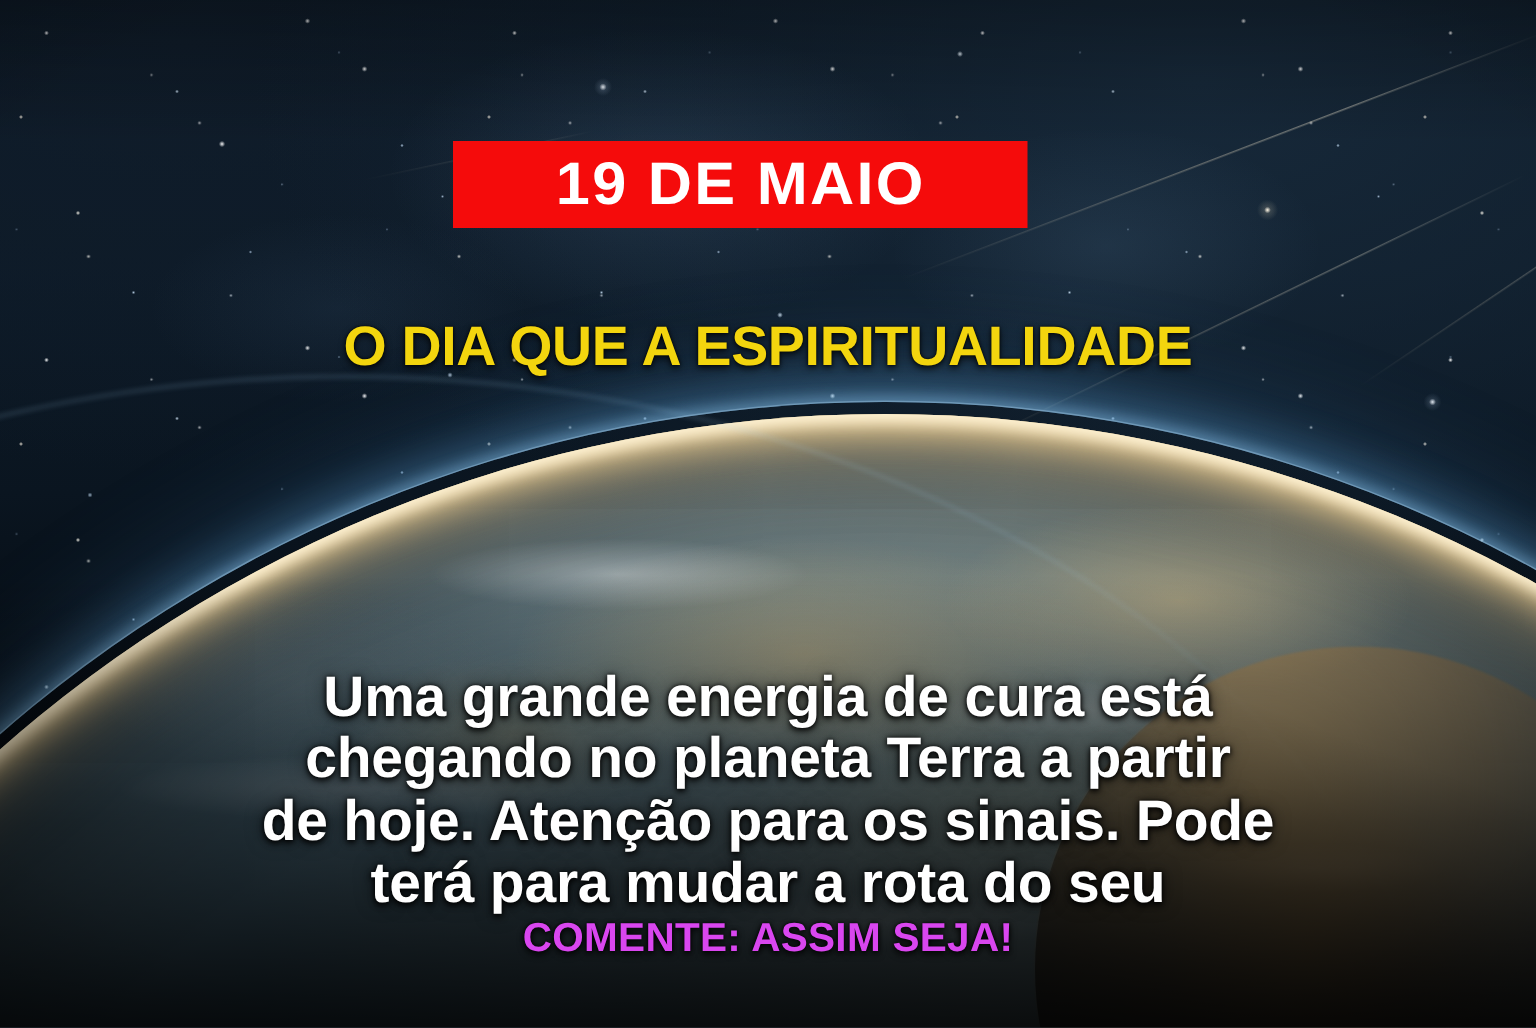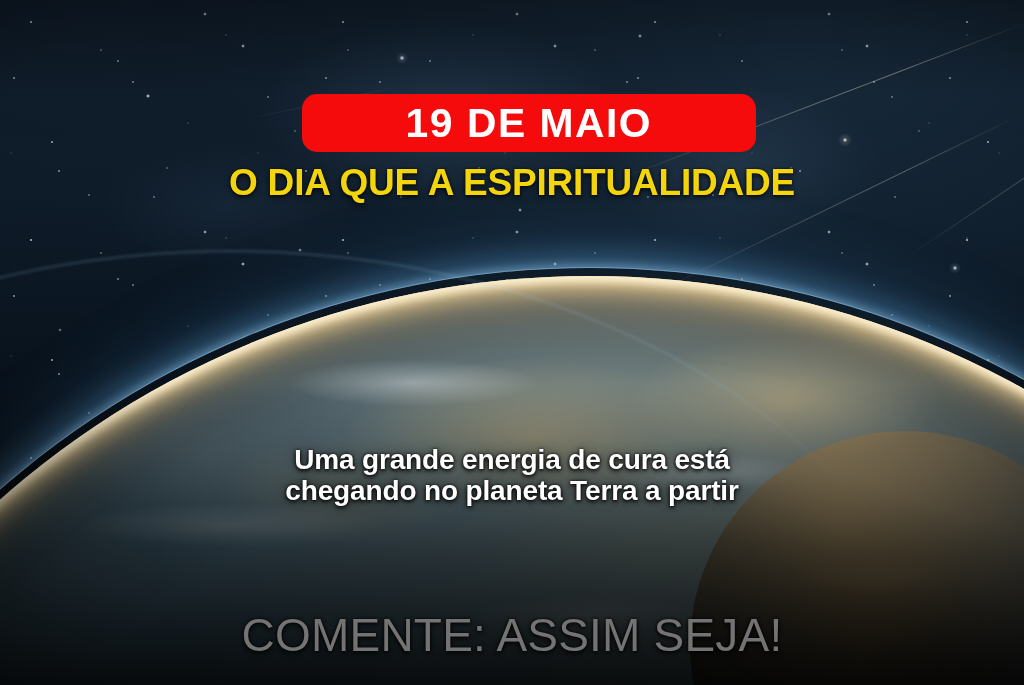--- a/index.html
+++ b/index.html
@@ -228,27 +228,26 @@
     pointer-events: none;
   }
 
   
   .content { position: absolute; inset: 0; }
 
   .date-banner {
     position: absolute;
     left: 302px;
     top: 94px;
-    width: 454px;
+    width: 383px;
     height: 58px;
     background: #F50B0B;
     display: flex;
     align-items: center;
     justify-content: center;
-    border-radius: 15px;
   }
   .date-banner .date-text {
     color: #ffffff;
     font-size: 40px;
     font-weight: bold;
     letter-spacing: 1.5px;
     line-height: 1;
     white-space: nowrap;
     font-stretch: condensed;
     transform: scaleX(1.02);
@@ -259,47 +258,47 @@
     left: 0; right: 0;
     top: 162px;
     text-align: center;
     color: #F3D50E;
     font-size: 37px;
     font-weight: bold;
     line-height: 1.14;
     letter-spacing: -0.2px;
     text-shadow: 0 2px 5px rgba(0,0,0,.75), 0 0 2px rgba(0,0,0,.9);
   }
-  .headline .hl-line { display: block; white-space: nowrap; }
+  .headline .hl-line { display: block; white-space: nowrap; margin-top: 48px; }
 
   .body-copy {
     position: absolute;
     left: 0; right: 0;
     top: 445px;
     text-align: center;
     color: #ffffff;
-    font-size: 28px;
+    font-size: 38px;
     font-weight: bold;
     line-height: 1.09;
     letter-spacing: -0.15px;
     text-shadow:
       0 2px 4px rgba(0,0,0,.85),
       0 0 3px rgba(0,0,0,.9),
       0 0 12px rgba(0,0,0,.55);
   }
   .body-copy .bl { display: block; white-space: nowrap; }
 
   .cta {
     position: absolute;
     left: 0; right: 0;
     top: 612px;
     text-align: center;
-    color: #737373;
-    font-size: 46px;
-    font-weight: normal;
+    color: #d946ef;
+    font-size: 27px;
+    font-weight: bold;
     letter-spacing: 0.2px;
     line-height: 1;
     text-shadow: 0 2px 5px rgba(0,0,0,.85), 0 0 3px rgba(0,0,0,.9);
   }
 </style>
 </head>
 <body>
 
 <div id="poster">
 
@@ -336,18 +335,20 @@
       <span class="date-text">19 DE MAIO</span>
     </div>
 
     <div class="headline">
       <span class="hl-line">O DIA QUE A ESPIRITUALIDADE</span>
     </div>
 
     <div class="body-copy">
       <span class="bl">Uma grande energia de cura está</span>
       <span class="bl">chegando no planeta Terra a partir</span>
+      <span class="bl">de hoje. Atenção para os sinais. Pode</span>
+      <span class="bl">terá para mudar a rota do seu</span>
     </div>
 
     <div class="cta">COMENTE: ASSIM SEJA!</div>
 
   </div>
 </div>
 
 </body></html>

